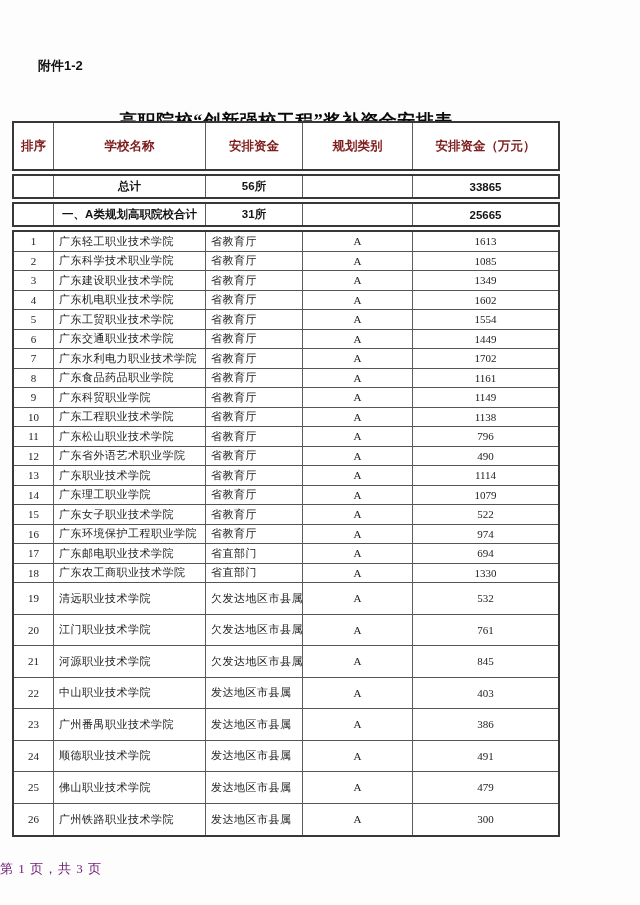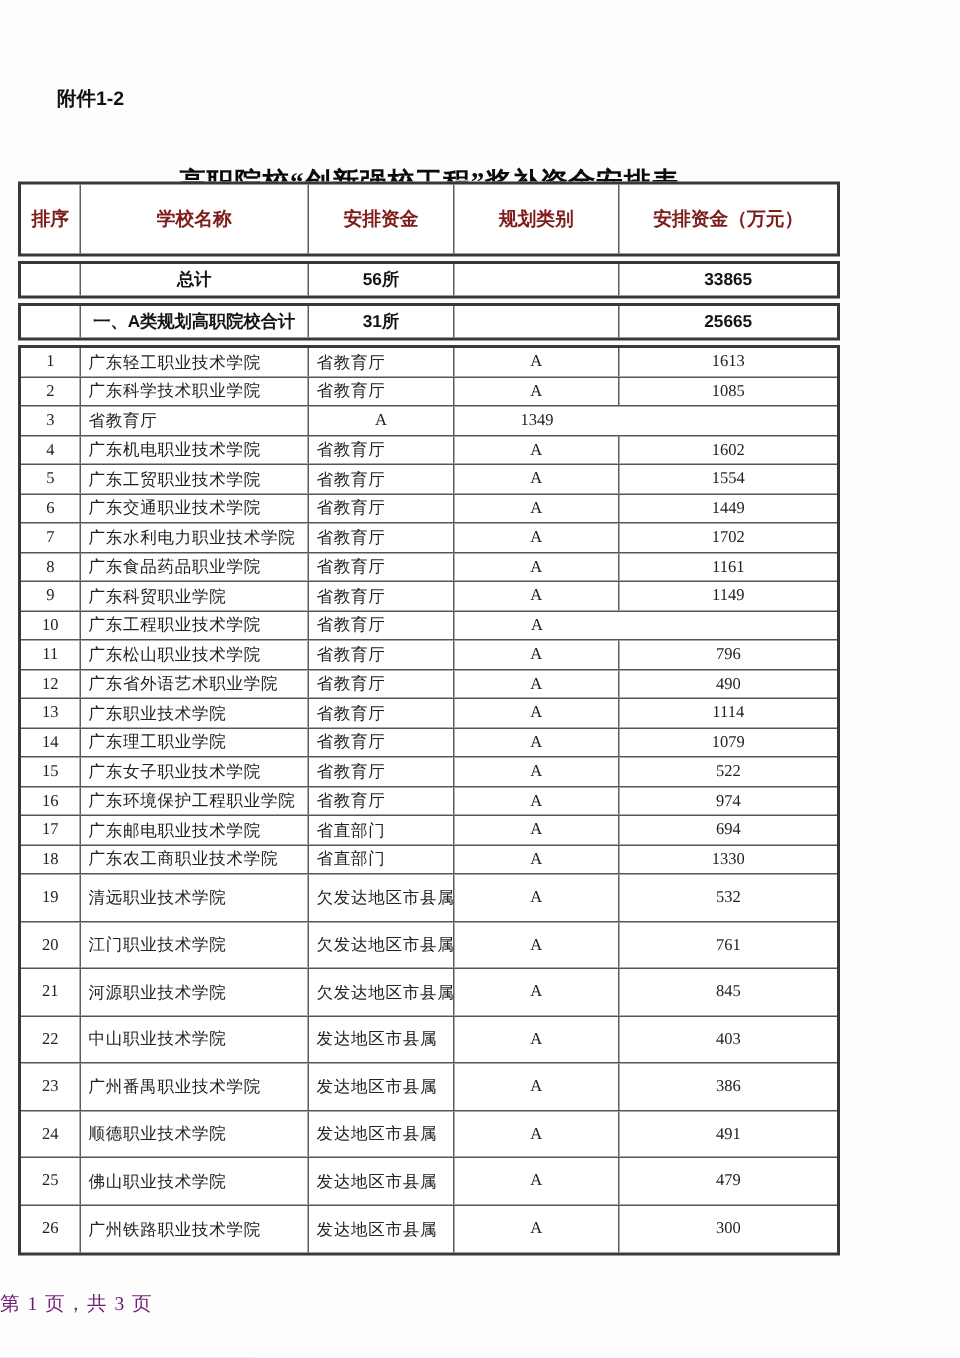--- a/index.html
+++ b/index.html
@@ -110,20 +110,21 @@
   </div>
         <div class="grid-row">
     <div class="cell c-rank">2</div>
     <div class="cell c-school">广东科学技术职业学院</div>
     <div class="cell c-aff">省教育厅</div>
     <div class="cell c-cat">A</div>
     <div class="cell c-amount">1085</div>
   </div>
         <div class="grid-row">
     <div class="cell c-rank">3</div>
+    <div class="cell c-school">广东建设职业技术学院</div>
     <div class="cell c-aff">省教育厅</div>
     <div class="cell c-cat">A</div>
     <div class="cell c-amount">1349</div>
   </div>
         <div class="grid-row">
     <div class="cell c-rank">4</div>
     <div class="cell c-school">广东机电职业技术学院</div>
     <div class="cell c-aff">省教育厅</div>
     <div class="cell c-cat">A</div>
     <div class="cell c-amount">1602</div>
@@ -161,20 +162,21 @@
     <div class="cell c-school">广东科贸职业学院</div>
     <div class="cell c-aff">省教育厅</div>
     <div class="cell c-cat">A</div>
     <div class="cell c-amount">1149</div>
   </div>
         <div class="grid-row">
     <div class="cell c-rank">10</div>
     <div class="cell c-school">广东工程职业技术学院</div>
     <div class="cell c-aff">省教育厅</div>
     <div class="cell c-cat">A</div>
+    <div class="cell c-amount">1138</div>
   </div>
         <div class="grid-row">
     <div class="cell c-rank">11</div>
     <div class="cell c-school">广东松山职业技术学院</div>
     <div class="cell c-aff">省教育厅</div>
     <div class="cell c-cat">A</div>
     <div class="cell c-amount">796</div>
   </div>
         <div class="grid-row">
     <div class="cell c-rank">12</div>

